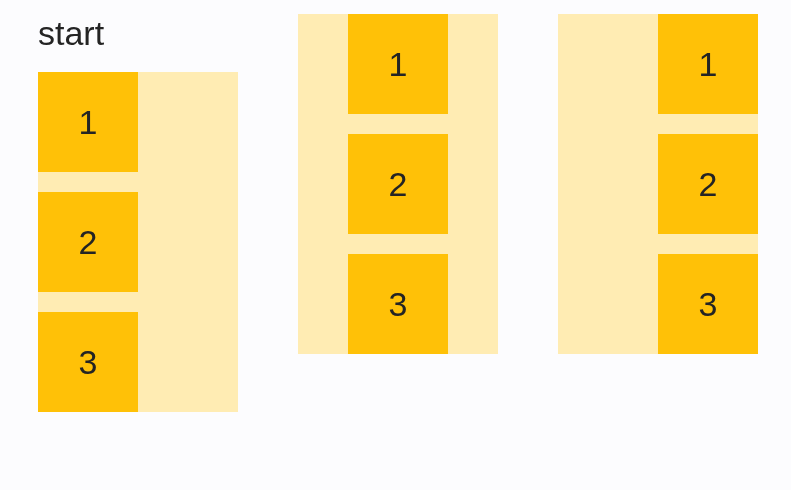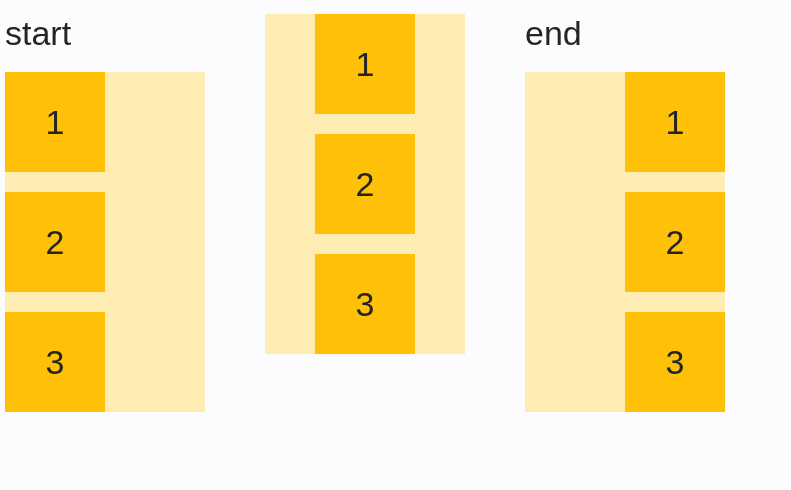--- a/index.html
+++ b/index.html
@@ -17,20 +17,21 @@
     width: 791px;
     height: 490px;
     background: var(--page-bg);
     font-family: "Liberation Sans", "DejaVu Sans", sans-serif;
     overflow: hidden;
   }
   .demo {
     display: flex;
     gap: 60px;
     padding: 14px 0 0 5px;
+    justify-content: center;
   }
   .group {
     width: 200px;
     flex: 0 0 200px;
   }
   .group-label {
     margin: 0 0 20px 0;
     font-size: 34px;
     font-weight: 400;
     line-height: 38px;
@@ -76,21 +77,20 @@
 
   <section class="group">
     <div class="grid-container align-center">
       <div class="grid-item">1</div>
       <div class="grid-item">2</div>
       <div class="grid-item">3</div>
     </div>
   </section>
 
   <section class="group">
-    <h2 class="group-label">end</h2>
     <div class="grid-container align-end">
       <div class="grid-item">1</div>
       <div class="grid-item">2</div>
       <div class="grid-item">3</div>
     </div>
   </section>
 
 </div>
 
 </body></html>

